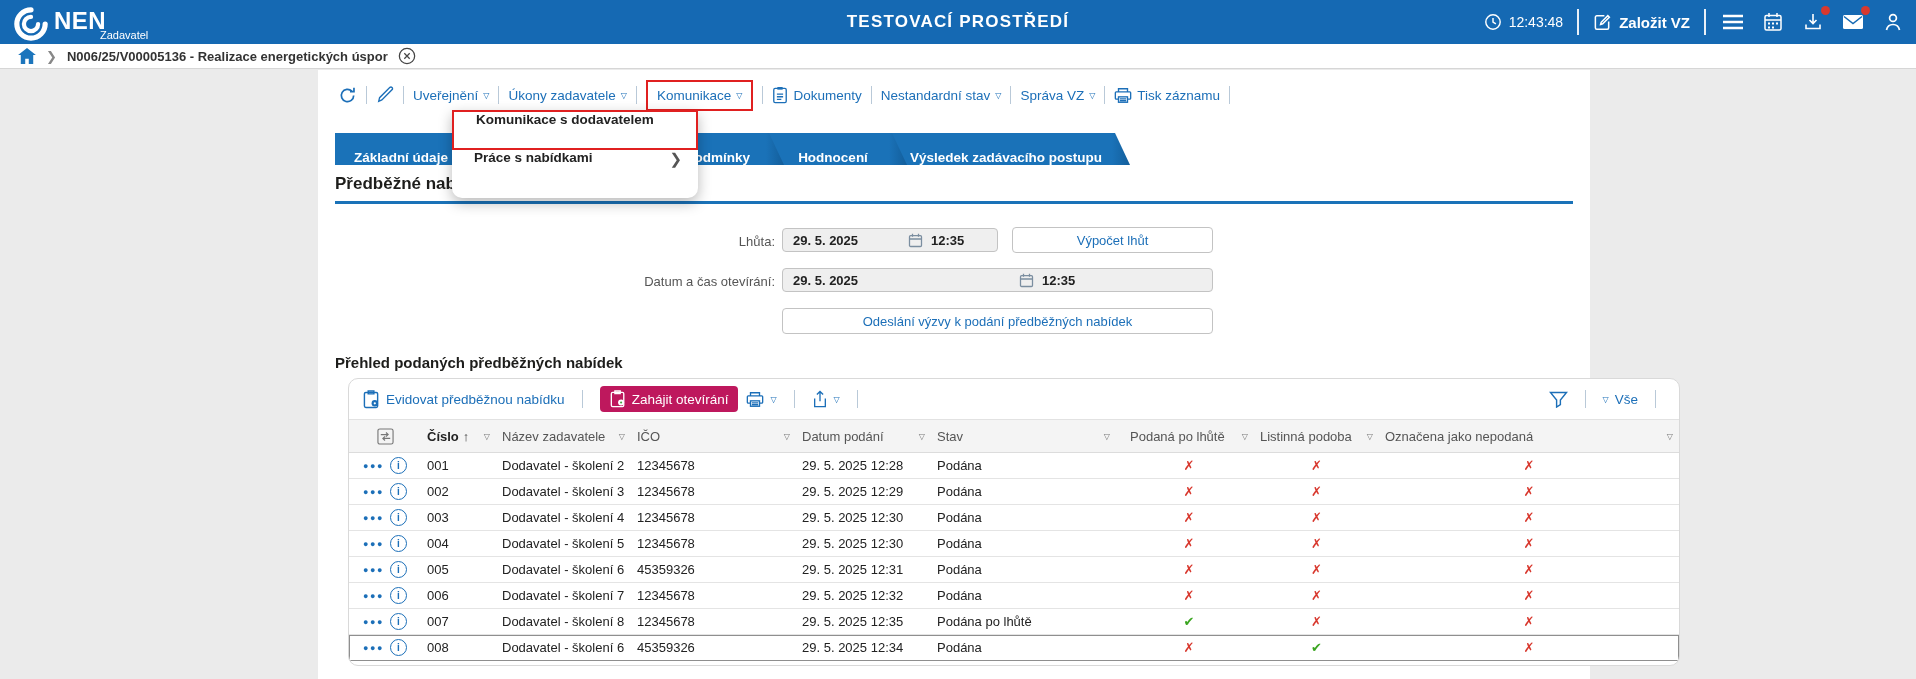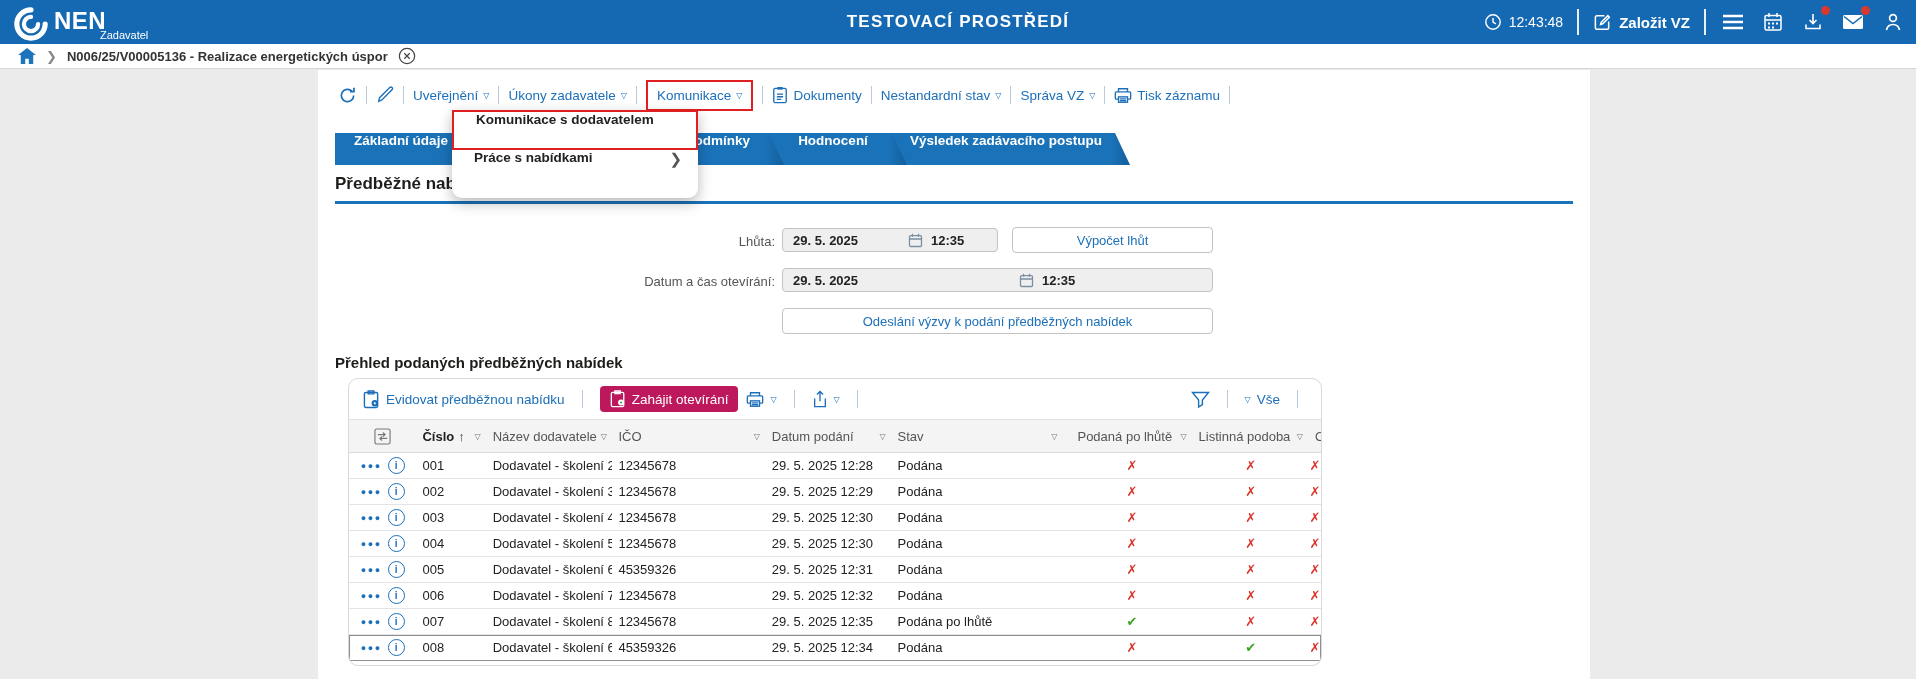--- a/index.html
+++ b/index.html
@@ -35,42 +35,42 @@
   .tb-item{display:flex;align-items:center;gap:5px;cursor:pointer;}
   .caret{font-size:8px;line-height:1;position:relative;top:1px;}
   .red-outline{border:2px solid #e02020;padding:6px 9px;}
   
   .menu{position:absolute;left:134px;top:40px;width:246px;background:#fff;border-radius:0 0 10px 10px;box-shadow:0 5px 14px rgba(0,0,0,.28);z-index:50;padding-bottom:8px;}
   .menu-item{height:40px;display:flex;align-items:flex-start;padding:0 16px 0 22px;font-size:13.5px;font-weight:bold;color:#222;box-sizing:border-box;cursor:pointer;}
   .menu-item .chev{margin-left:auto;color:#555;font-size:15px;font-weight:normal;}
   .menu-item.red{border:2px solid #e02020;}
   
   .tabs{position:absolute;left:17px;top:63px;height:32px;display:flex;z-index:5;}
-  .tab{height:32px;display:flex;align-items:flex-start;justify-content:center;
+  .tab{height:32px;display:flex;align-items:flex-end;justify-content:center;
        background:linear-gradient(to right,#1a72b8 calc(100% - 18px),#135e9b 100%);
        color:#fff;font-weight:bold;font-size:13.5px;
        clip-path:polygon(0 0,calc(100% - 15px) 0,100% 100%,0 100%);
-       padding:0 26px 0 16px;box-sizing:border-box;}
+       padding:12px 26px 0 16px;box-sizing:border-box;}
   .tab + .tab{margin-left:-15px;}
   .tab.t1{width:142px;z-index:9;}
   .tab.t2{width:322px;z-index:8;justify-content:flex-end;padding-right:34px;}
   .tab.t3{width:218px;z-index:7;background:#fff;color:#1d1d1b;}
   .tab.t4{width:138px;z-index:6;}
   .tab.t5{width:238px;z-index:5;}
   
   .section-title{position:absolute;left:17px;top:104px;font-size:17px;font-weight:bold;color:#1d1d1b;}
   .blue-rule{position:absolute;left:17px;top:131px;width:1238px;height:3px;background:#1a72b8;}
   
   .form-label{position:absolute;width:300px;text-align:right;color:#555;font-size:13px;}
   .inputbox{position:absolute;height:24px;background:#efefef;border:1px solid #c3c3c3;border-radius:4px;display:flex;align-items:center;font-weight:bold;color:#222;box-sizing:border-box;padding:0 10px;}
   .inputbox .cal{margin:0 8px 0 auto;}
   .btn-line{position:absolute;height:26px;background:#fff;border:1px solid #c3c3c3;border-radius:4px;display:flex;align-items:center;justify-content:center;color:#1c6fb8;font-size:13px;box-sizing:border-box;cursor:pointer;}
   
   .list-title{position:absolute;left:17px;top:284px;font-size:15px;font-weight:bold;color:#1d1d1b;}
-  .panel{position:absolute;left:30px;top:308px;width:974px;height:288px;border:1px solid #d9d9d9;border-radius:10px;background:#fff;box-sizing:border-box;overflow:hidden;}
+  .panel{position:absolute;left:30px;top:308px;width:1332px;height:288px;border:1px solid #d9d9d9;border-radius:10px;background:#fff;box-sizing:border-box;overflow:hidden;}
   .panel-toolbar{height:40px;display:flex;align-items:center;padding:0 14px;gap:8px;color:#1c6fb8;font-size:13.5px;}
   .link-act{display:flex;align-items:center;gap:6px;cursor:pointer;}
   .btn-green{display:flex;align-items:center;gap:6px;background:#be185d;color:#fff;border-radius:4px;padding:4px 10px;font-size:13.5px;cursor:pointer;}
   .pt-right{margin-left:auto;display:flex;align-items:center;gap:8px;}
   
   .thead{height:32px;display:flex;align-items:center;background:#f4f4f4;border-top:1px solid #e2e2e2;border-bottom:1px solid #dcdcdc;color:#555;font-size:13px;}
   .trow{height:25px;display:flex;align-items:center;border-bottom:1px solid #e4e4e4;font-size:13px;color:#222;}
   .trow.focused{outline:1px solid #8f8f8f;outline-offset:-1px;}
   .c{box-sizing:border-box;padding:0 6px;display:flex;align-items:center;overflow:hidden;white-space:nowrap;}
   .c0{width:72px;justify-content:center;gap:6px;}
@@ -348,21 +348,21 @@
             <rect x="1" y="1" width="16" height="16" rx="2"></rect>
             <path d="M4 7h8M9.5 4.8L11.8 7 9.5 9.2M14 11H6M8.5 8.8L6.2 11l2.3 2.2"></path>
           </svg>
       </div>
       <div class="c c1 hcell">
           <span class="hnum">Číslo</span>
           <span class="sortarrow">↑</span>
           <span class="fcaret">▽</span>
         </div>
       <div class="c c2 hcell">
-          <span>Název dodavatele</span>
+          <span>Název zadavatele</span>
           <span class="fcaret">▽</span>
         </div>
       <div class="c c3 hcell">
           <span>IČO</span>
           <span class="fcaret">▽</span>
         </div>
       <div class="c c4 hcell">
           <span>Datum podání</span>
           <span class="fcaret">▽</span>
         </div>

